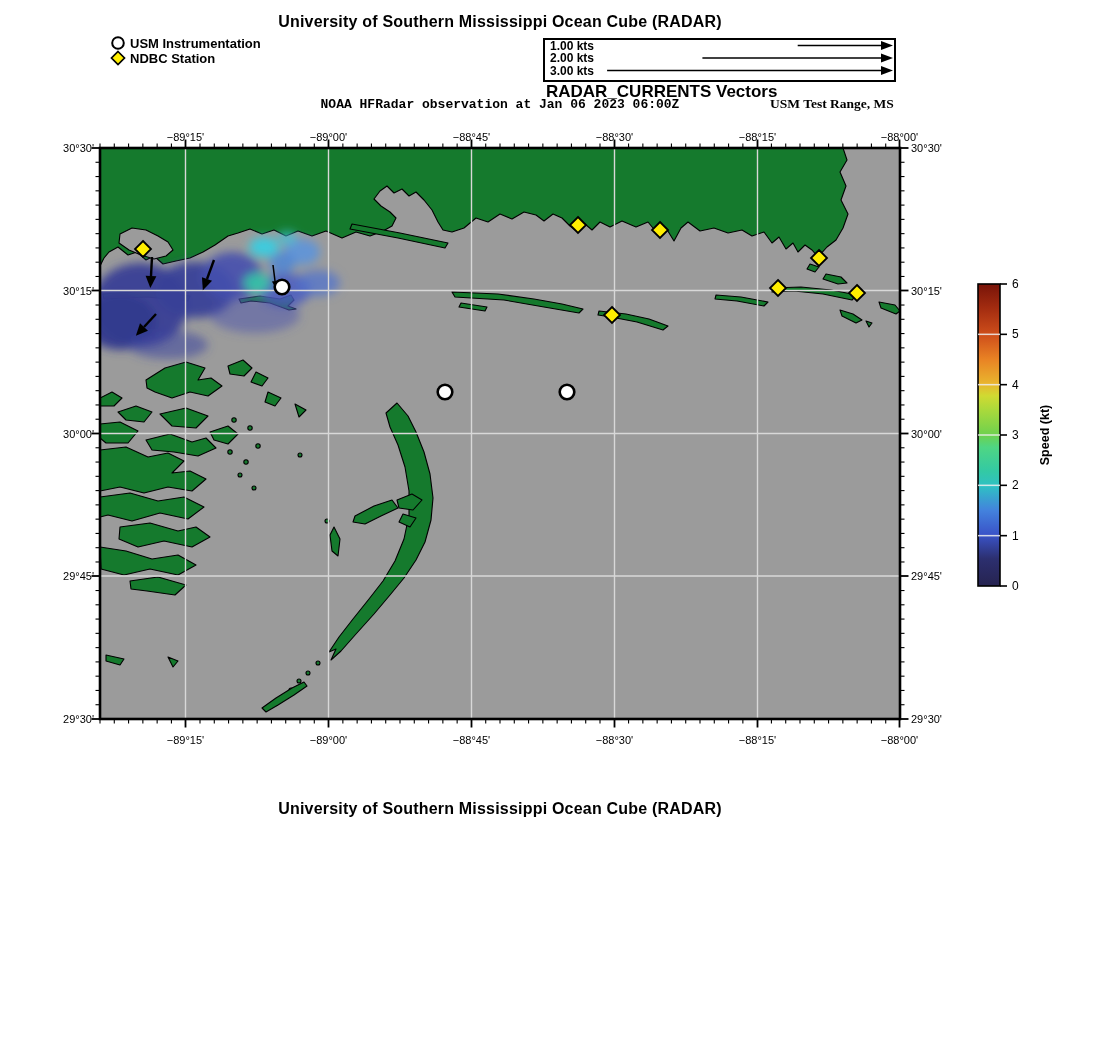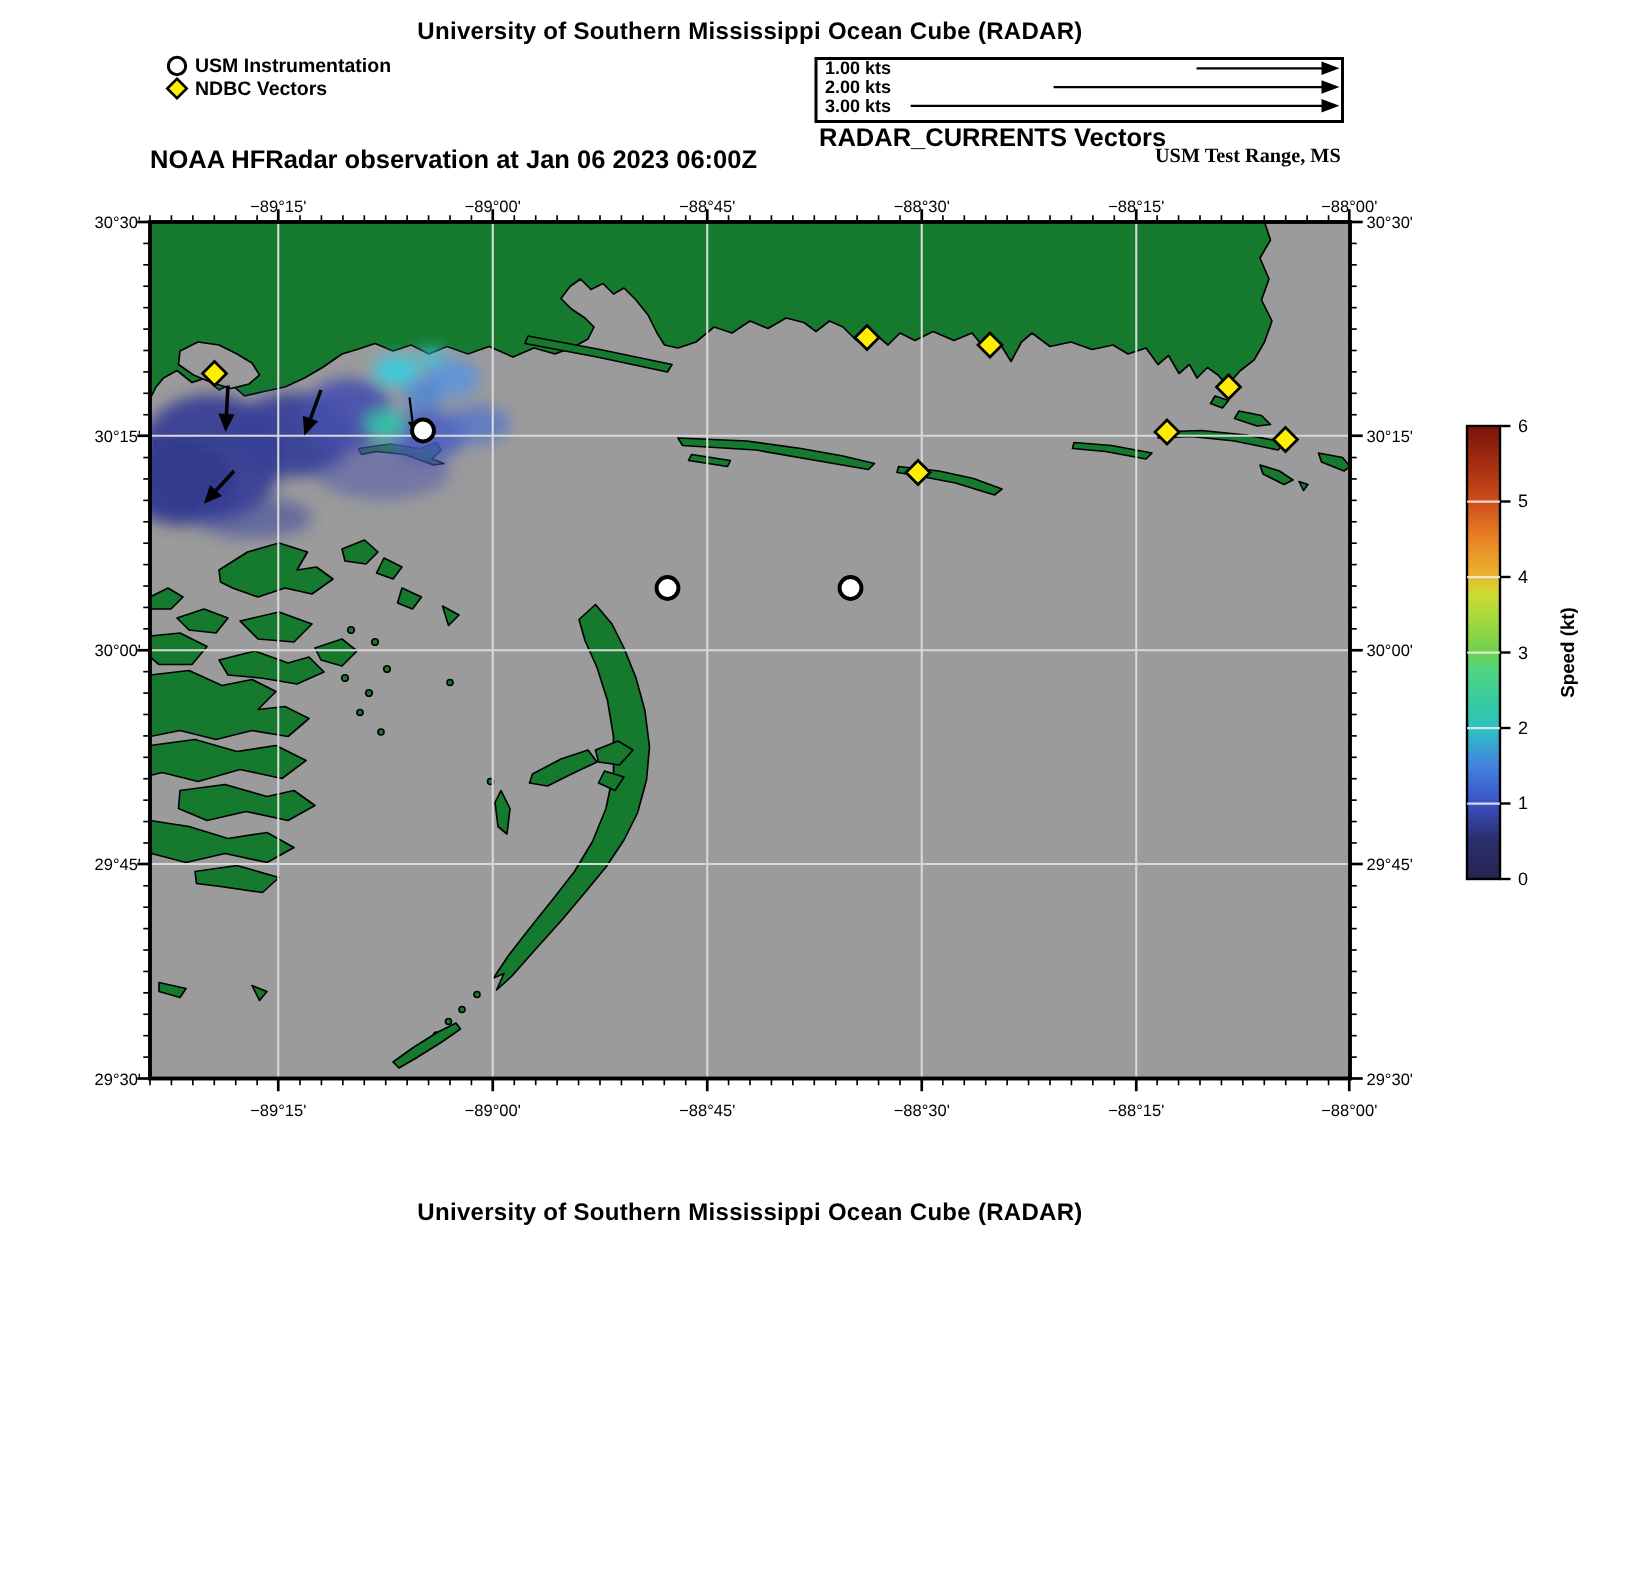--- a/index.html
+++ b/index.html
@@ -3,26 +3,26 @@
 <meta charset="utf-8">
 <style>
   html,body{margin:0;padding:0;background:#ffffff;}
   #stage{position:relative;width:1100px;height:1050px;background:#fff;overflow:hidden;
          font-family:"Liberation Sans",sans-serif;color:#000;}
   .abs{position:absolute;}
   #top-title,#bottom-title{left:100px;width:800px;text-align:center;
          font-size:16px;font-weight:bold;letter-spacing:.2px;}
   #top-title{top:13px;}
   #bottom-title{top:800px;}
-  #subtitle{left:100px;width:800px;top:97px;text-align:left;
-         font-family:Liberation Sans, sans-serif;font-size:17px;font-weight:bold;}
+  #subtitle{left:100px;width:800px;top:97px;text-align:center;
+         font-family:Liberation Mono, monospace;font-size:13px;font-weight:bold;}
   #region-label{left:770px;top:96px;width:140px;text-align:left;
          font-family:"Liberation Serif",serif;font-size:13.5px;font-weight:bold;}
   #legend{left:110px;top:36px;}
-  .legend-row{display:flex;align-items:flex-start;height:15px;}
+  .legend-row{display:flex;align-items:flex-end;height:15px;}
   .legend-row svg{margin-right:4px;}
   .legend-label{font-size:13px;font-weight:bold;}
   #scale-box{left:543px;top:38px;width:349px;height:40px;border:2px solid #000;background:#fff;}
   #scale-caption{left:546px;top:82px;font-size:17px;font-weight:bold;}
   #scene{position:absolute;left:0;top:0;}
   svg text{font-family:"Liberation Sans",sans-serif;}
 </style>
 </head>
 <body>
 
@@ -34,21 +34,21 @@
     <div class="legend-row">
       <svg width="16" height="16">
         <circle cx="8" cy="8" r="5.8" fill="#ffffff" stroke="#000" stroke-width="2"></circle>
       </svg>
       <span class="legend-label">USM Instrumentation</span>
     </div>
     <div class="legend-row">
       <svg width="16" height="16">
         <polygon points="8,1.5 14.5,8 8,14.5 1.5,8" fill="#ffee00" stroke="#000" stroke-width="1.7"></polygon>
       </svg>
-      <span class="legend-label">NDBC Vectors</span>
+      <span class="legend-label">NDBC Station</span>
     </div>
   </div>
 
   <div id="scale-box" class="abs"></div>
   <div id="scale-caption" class="abs">RADAR_CURRENTS Vectors</div>
 
   <div id="subtitle" class="abs">NOAA HFRadar observation at Jan 06 2023 06:00Z</div>
   <div id="region-label" class="abs">USM Test Range, MS</div>
 
   <svg id="scene" width="1100" height="1050" viewBox="0 0 1100 1050">

